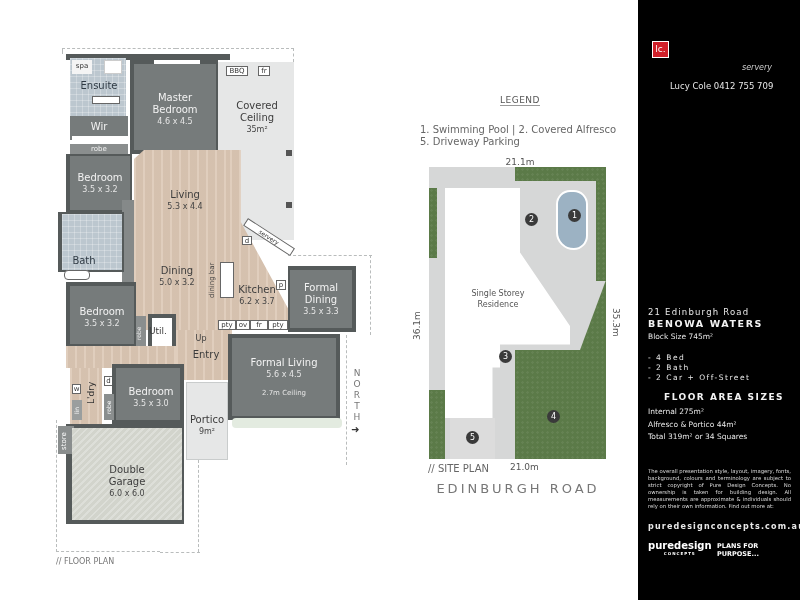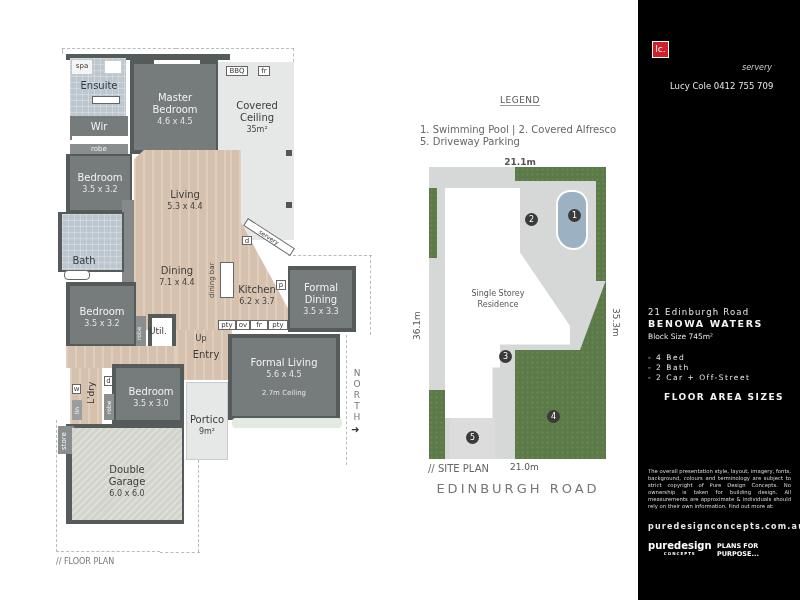--- a/index.html
+++ b/index.html
@@ -91,21 +91,21 @@
     <div class="room-dark" style="left:122px;top:200px;width:12px;height:120px;background:#858989;"></div>
 
     <div class="room-wood" style="left:134px;top:150px;width:100px;height:180px;clip-path:polygon(10% 0,100% 0,100% 100%,0 100%,0 5%);"></div>
     <div class="room-wood" style="left:230px;top:150px;width:60px;height:180px;clip-path:polygon(0 0,18% 0,18% 40%,100% 90%,100% 100%,0 100%);"></div>
     <div class="lbl-d" style="left:150px;top:189px;width:70px;">
       <div>Living</div>
       <div class="dim">5.3 x 4.4</div>
     </div>
     <div class="lbl-d" style="left:146px;top:265px;width:62px;">
       <div>Dining</div>
-      <div class="dim">7.1 x 4.4</div>
+      <div class="dim">5.0 x 3.2</div>
     </div>
     <div class="abs" style="left:208px;top:262px;width:30px;height:8px;transform:rotate(-90deg);transform-origin:left top;font-size:7px;color:#444;white-space:nowrap;top:298px;"><span>dining bar</span></div>
     <div class="fix" style="left:220px;top:262px;width:14px;height:36px;"></div>
     <div class="lbl-d" style="left:234px;top:284px;width:46px;">
       <div>Kitchen</div>
       <div class="dim">6.2 x 3.7</div>
     </div>
 
     <div class="fix" style="left:248px;top:218px;width:56px;height:9px;transform:rotate(33deg);transform-origin:left top;font-size:6px;line-height:8px;"><span>servery</span></div>
     <div class="fix" style="left:242px;top:236px;width:10px;height:9px;"><span>d</span></div>
@@ -194,21 +194,21 @@
 
   <div>
     <div class="abs" style="left:420px;top:95px;width:200px;text-align:center;font-size:9px;color:#555;letter-spacing:0.5px;"><span style="border-bottom:1px solid #999;">LEGEND</span></div>
     <div class="abs" style="left:420px;top:112px;width:200px;font-size:10px;color:#666;line-height:12px;margin-top:12px;">
       <div>1. Swimming Pool  |  2. Covered Alfresco</div>
       <div>5. Driveway Parking</div>
     </div>
   </div>
 
   <div>
-    <div class="abs" style="left:430px;top:157px;width:180px;text-align:center;font-size:9px;color:#555;font-weight:bold;"><span>21.1m</span></div>
+    <div class="abs" style="left:430px;top:157px;width:180px;text-align:center;font-size:9px;color:#555;"><span>21.1m</span></div>
 
     <div class="paving" style="left:429px;top:167px;width:177px;height:292px;"></div>
     <div class="grass" style="left:515px;top:167px;width:91px;height:14px;"></div>
     <div class="grass" style="left:596px;top:181px;width:10px;height:100px;"></div>
     <div class="grass" style="left:429px;top:188px;width:8px;height:70px;"></div>
 
     <div class="house" style="left:445px;top:188px;width:125px;height:230px;clip-path:polygon(0 0,60% 0,60% 28%,100% 60%,100% 68%,44% 68%,44% 78%,38% 78%,38% 100%,0 100%);"></div>
     <div class="abs" style="left:450px;top:288px;width:96px;text-align:center;font-size:8px;color:#555;line-height:11px;"><span>Single Storey Residence</span></div>
 
     <div class="abs" style="left:556px;top:190px;width:32px;height:60px;border-radius:16px 16px 16px 20px;background:#9cb2c3;border:2px solid #fff;"></div>
@@ -242,20 +242,25 @@
     <div class="sb-text" style="left:10px;top:318px;font-size:9.5px;letter-spacing:1.6px;font-weight:bold;color:#f2f2f2;"><span>BENOWA WATERS</span></div>
     <div class="sb-text" style="left:10px;top:332px;font-size:7.5px;"><span>Block Size  745m²</span></div>
 
     <div class="sb-text" style="left:10px;top:353px;font-size:7.5px;line-height:10px;letter-spacing:1.5px;">
       <div>- 4 Bed</div>
       <div>- 2 Bath</div>
       <div>- 2 Car + Off-Street</div>
     </div>
 
     <div class="sb-text" style="left:10px;top:392px;font-size:9px;letter-spacing:1.5px;font-weight:bold;color:#f2f2f2;padding-left:16px;"><span>FLOOR AREA SIZES</span></div>
+    <div class="sb-text" style="left:10px;top:406px;font-size:7.5px;line-height:12.5px;">
+      <div>Internal 275m²</div>
+      <div>Alfresco &amp; Portico 44m²</div>
+      <div>Total 319m² or 34 Squares</div>
+    </div>
 
     <div class="sb-text" style="left:10px;top:468px;width:143px;font-size:5.3px;line-height:7px;text-align:justify;color:#ddd;"><span>The overall presentation style, layout, imagery, fonts, background, colours and terminology are subject to strict copyright of Pure Design Concepts. No ownership is taken for building design. All measurements are approximate &amp; individuals should rely on their own information. Find out more at:</span></div>
     <div class="sb-text" style="left:10px;top:522px;font-size:8px;letter-spacing:1.2px;font-weight:bold;"><span>puredesignconcepts.com.au</span></div>
 
     <div class="sb-text" style="left:10px;top:540px;font-size:10px;font-weight:bold;color:#fff;">
       <div>puredesign</div>
       <div style="font-size:4px;letter-spacing:1px;text-align:center;">CONCEPTS</div>
     </div>
     <div class="sb-text" style="left:79px;top:542px;font-size:6.5px;line-height:8px;font-weight:bold;color:#fff;">
       <div>PLANS FOR</div>

